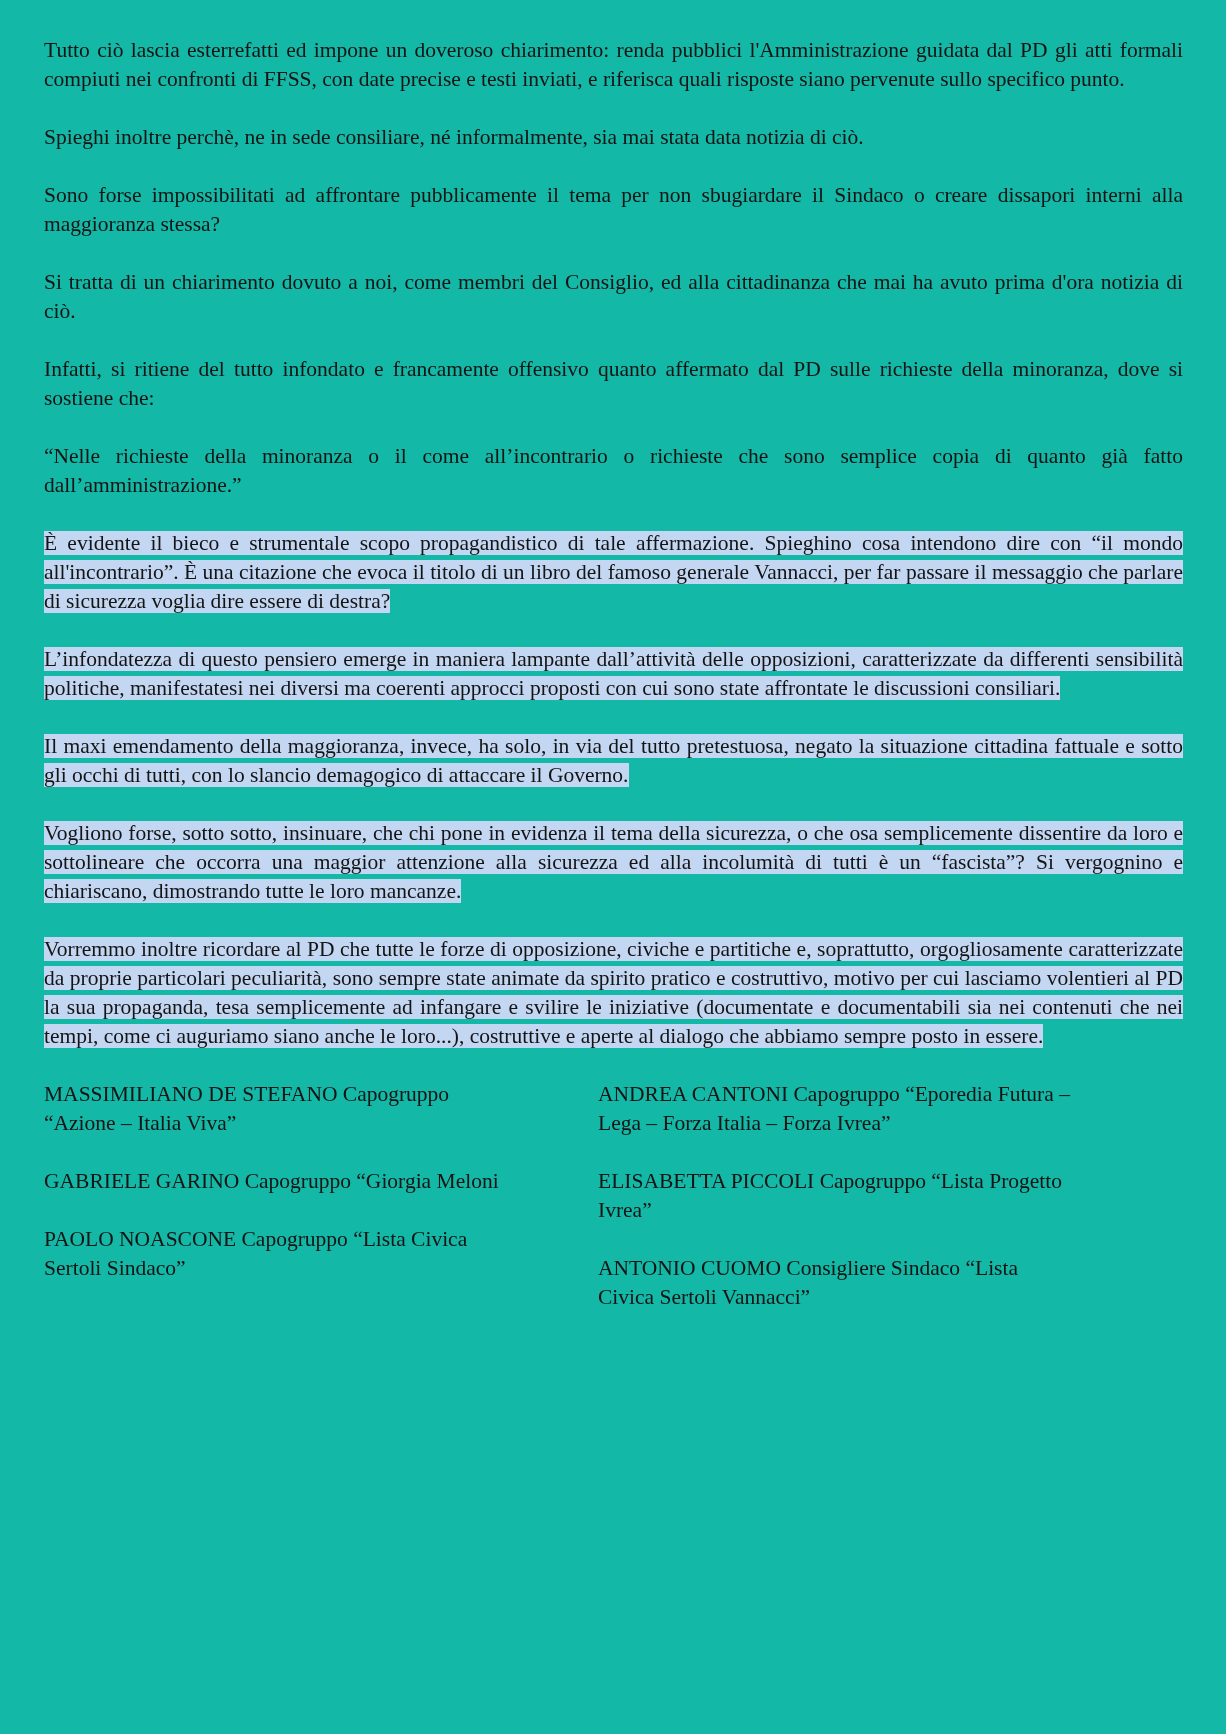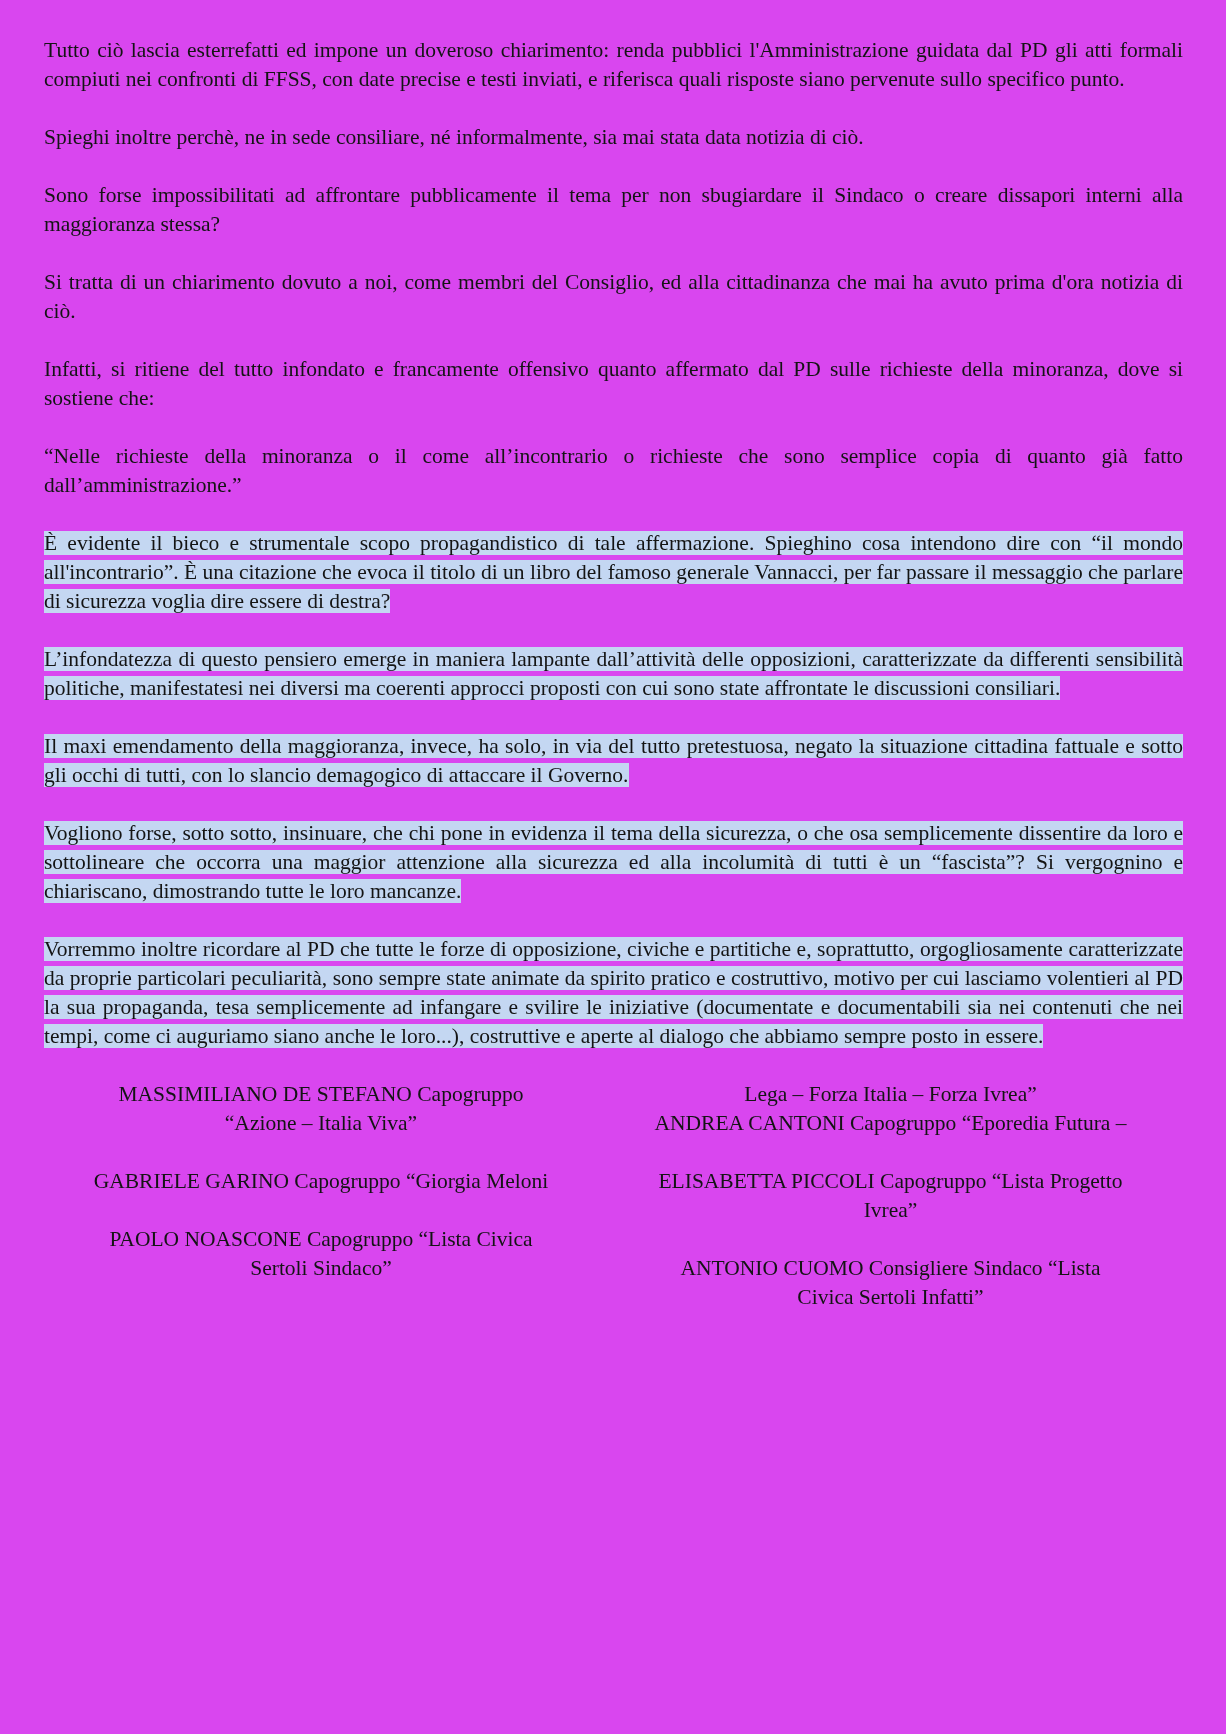--- a/index.html
+++ b/index.html
@@ -6,37 +6,37 @@
     margin: 0;
     padding: 0;
     background: #ffffff;
   }
   .page {
     position: relative;
     width: 1226px;
     height: 1734px;
     box-sizing: border-box;
     padding: 36px 43px 0 44px;
-    background: #d946ef;
+    background: #14b8a6;
     color: #141414;
     font-family: "Liberation Serif", "DejaVu Serif", serif;
     font-size: 21.5px;
     line-height: 29px;
     overflow: hidden;
   }
   .para {
     margin: 0 0 29px 0;
     text-align: justify;
   }
   .hl {
     background: #c4d7f2;
   }
   .sigs {
     display: flex;
-    text-align: center;
+    text-align: left;
     margin-top: 0;
   }
   .sig-col {
     box-sizing: border-box;
   }
   .sig-col.left {
     width: 554px;
     flex: 0 0 554px;
   }
   .sig-col.right {
@@ -87,27 +87,27 @@
       <div class="sig-block">
         <div class="sig-line">GABRIELE GARINO Capogruppo “Giorgia Meloni</div>
       </div>
       <div class="sig-block">
         <div class="sig-line">PAOLO NOASCONE Capogruppo “Lista Civica</div>
         <div class="sig-line">Sertoli Sindaco”</div>
       </div>
     </div>
     <div class="sig-col right">
       <div class="sig-block">
+        <div class="sig-line">ANDREA CANTONI Capogruppo “Eporedia Futura –</div>
         <div class="sig-line">Lega – Forza Italia – Forza Ivrea”</div>
-        <div class="sig-line">ANDREA CANTONI Capogruppo “Eporedia Futura –</div>
       </div>
       <div class="sig-block">
         <div class="sig-line">ELISABETTA PICCOLI Capogruppo “Lista Progetto</div>
         <div class="sig-line">Ivrea”</div>
       </div>
       <div class="sig-block">
         <div class="sig-line">ANTONIO CUOMO Consigliere Sindaco “Lista</div>
-        <div class="sig-line">Civica Sertoli Infatti”</div>
+        <div class="sig-line">Civica Sertoli Vannacci”</div>
       </div>
     </div>
   </div>
 
 </div>
 
 </body></html>

